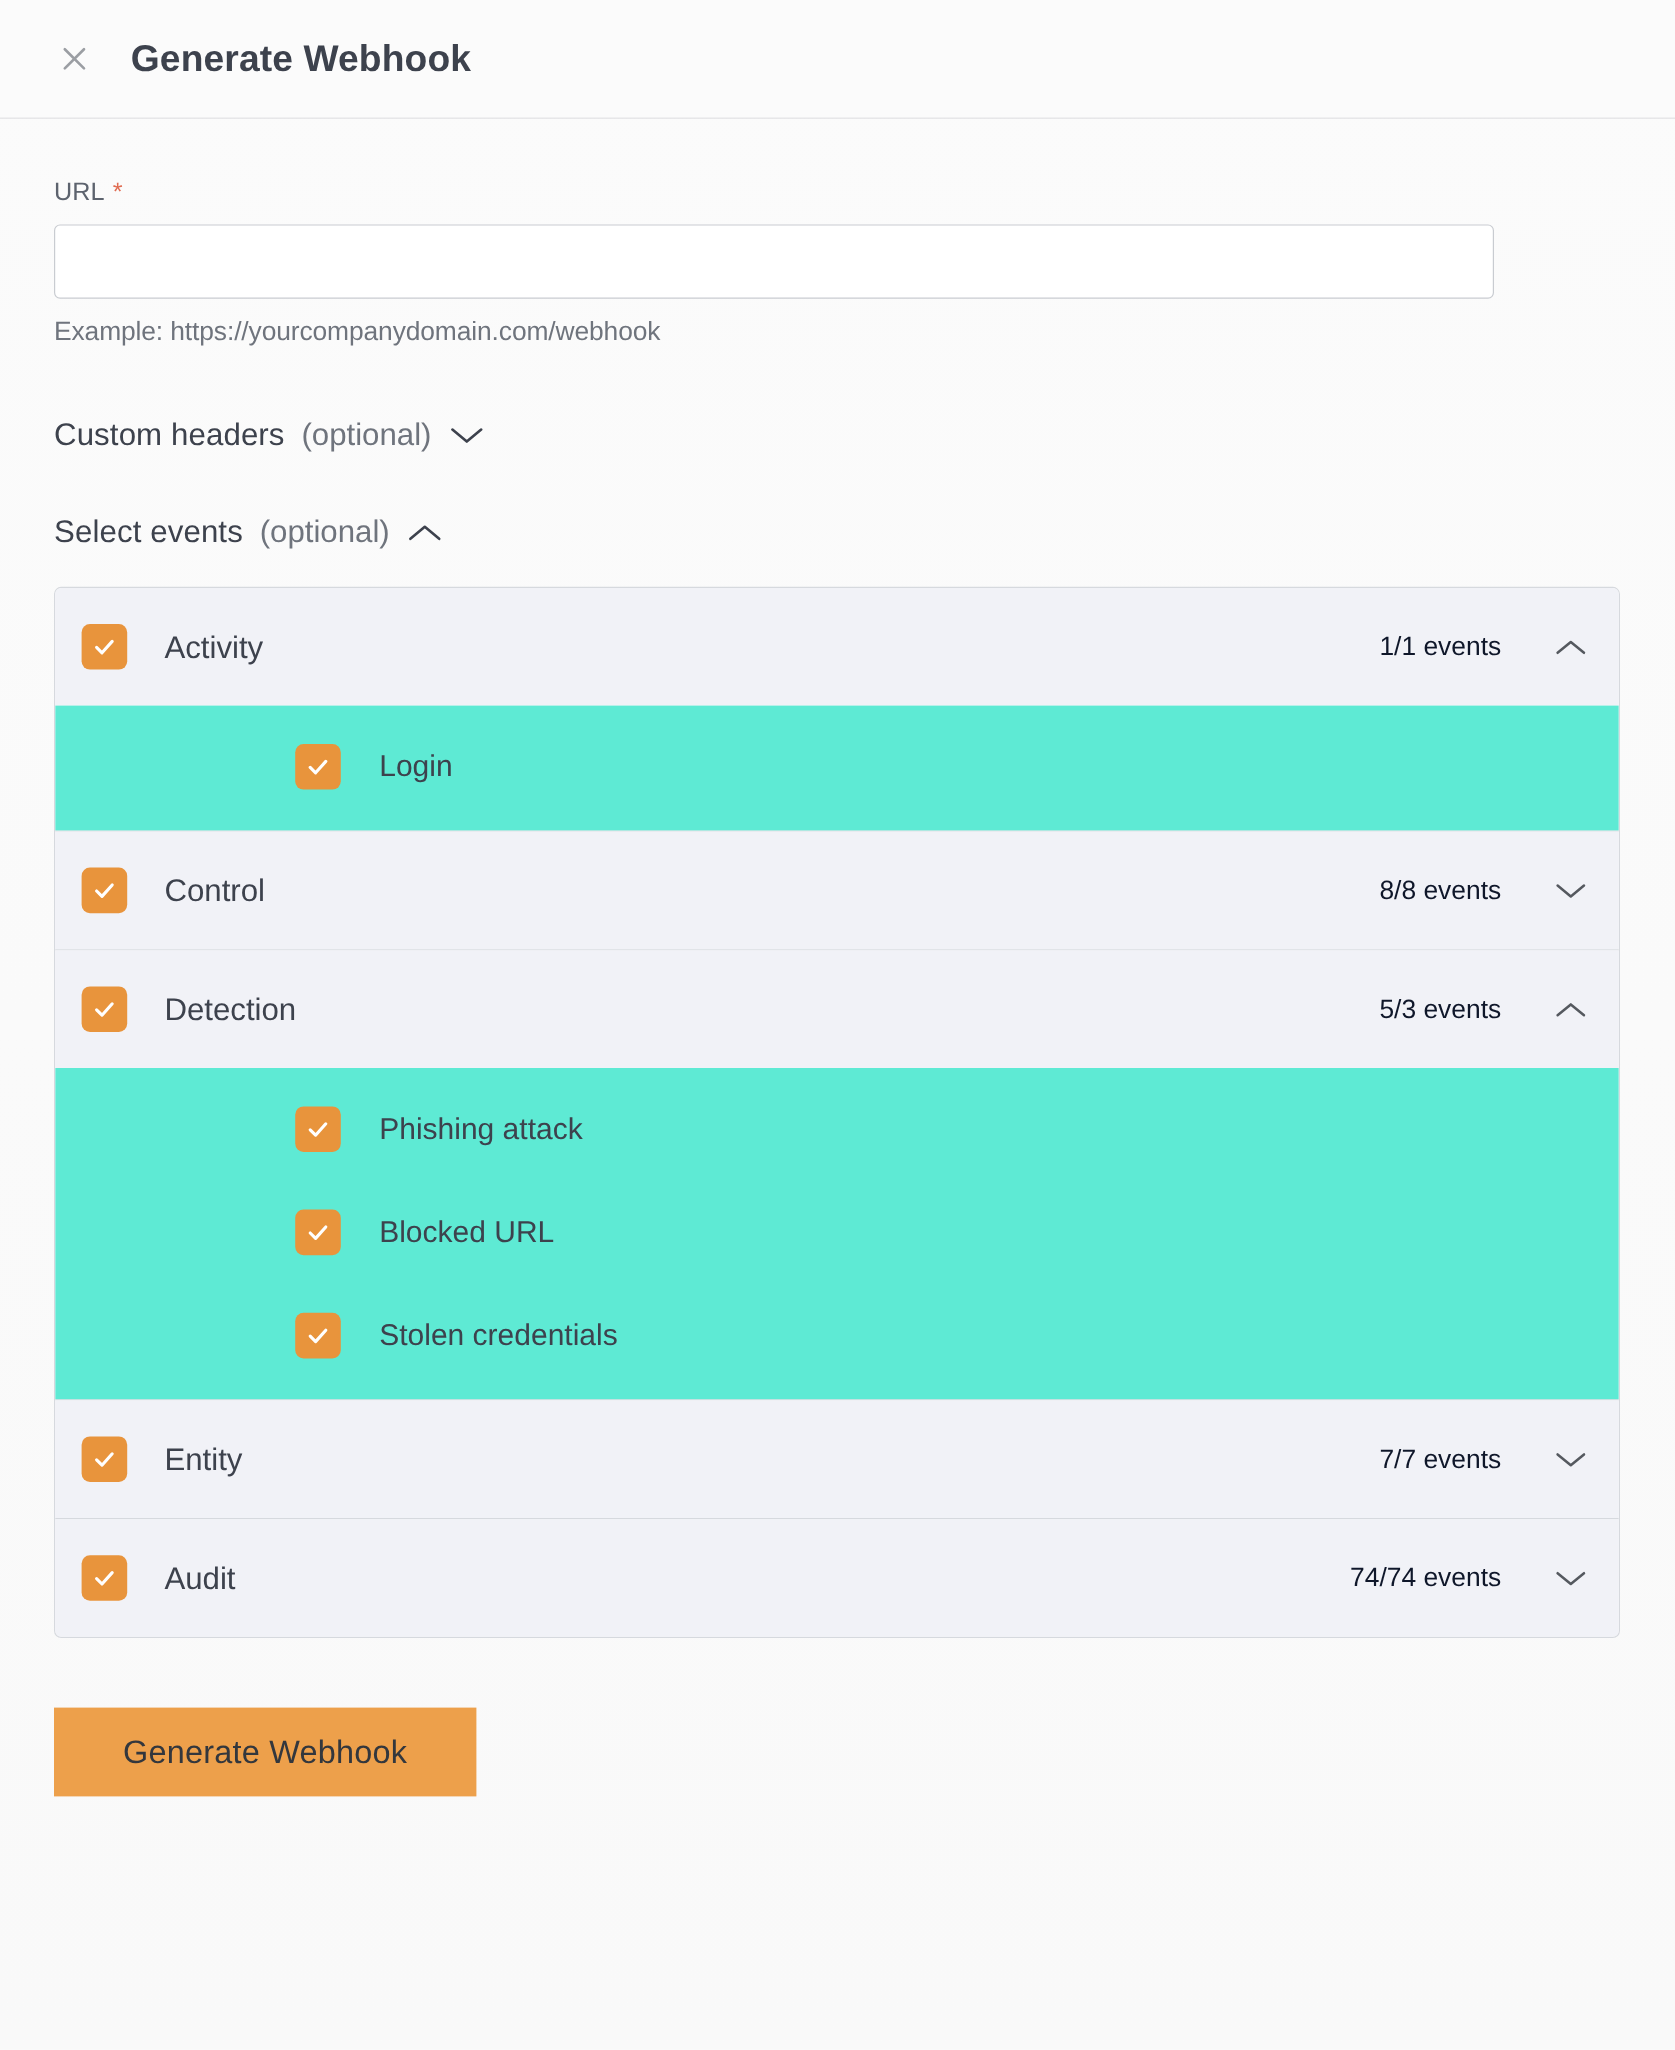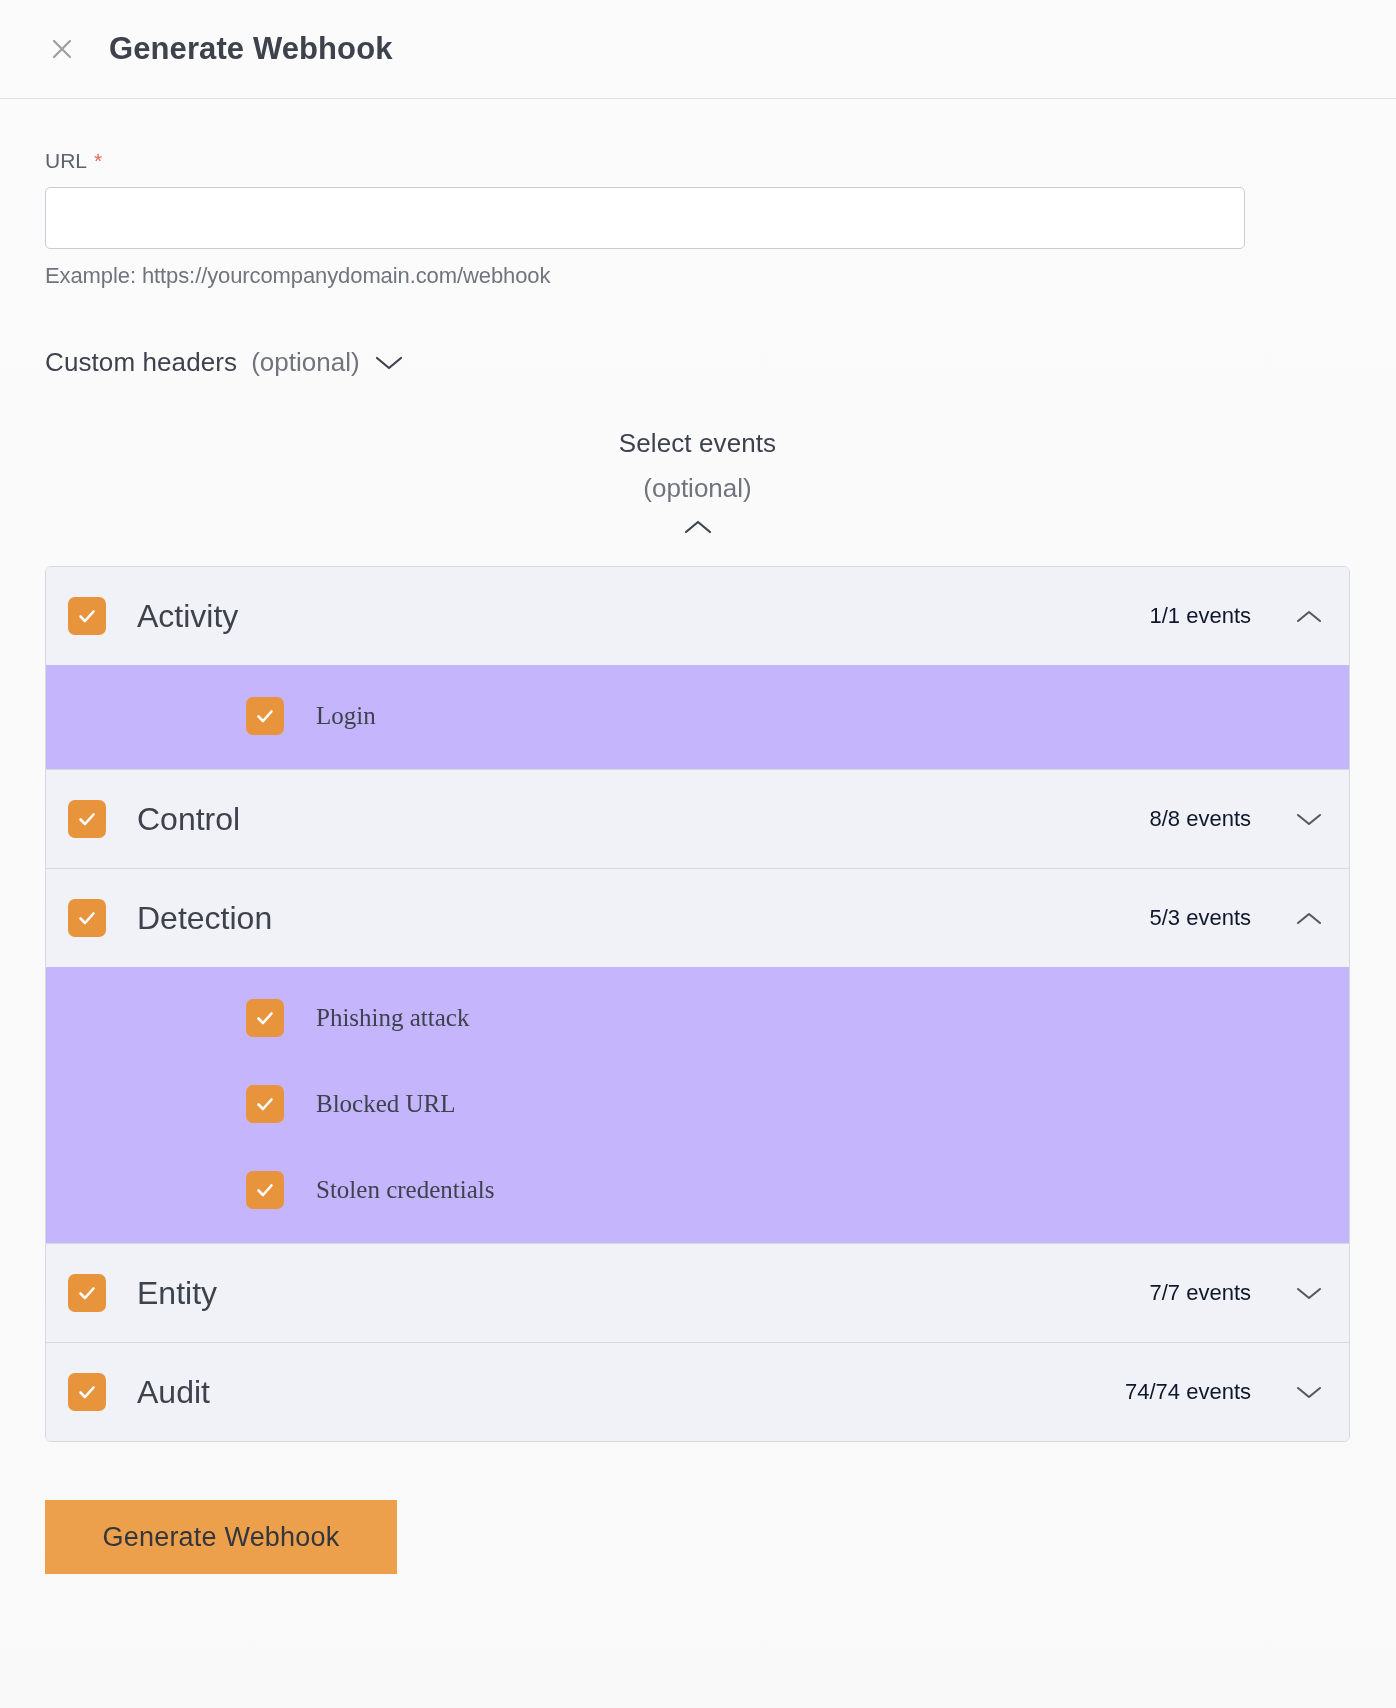--- a/index.html
+++ b/index.html
@@ -97,21 +97,21 @@
     font-size: 26px;
     color: #3d424d;
     letter-spacing: .1px;
   }
   .section-toggle .sec-optional {
     font-size: 26px;
     color: #6f747d;
   }
   .chev { display: flex; align-items: center; color: #3d424d; }
 
-  .select-events-toggle { margin-top: 50px; flex-direction: column; }
+  .select-events-toggle { margin-top: 50px; }
 
   
   .events-panel {
     margin-top: 30px;
     width: 1305px;
     border: 1px solid #d6d9de;
     border-radius: 6px;
     overflow: hidden;
     background: #fbfbfb;
   }
@@ -121,37 +121,36 @@
 
   .group-header {
     display: flex;
     align-items: center;
     height: 98px;
     padding: 0 26px 0 22px;
     background: #f1f2f7;
     cursor: pointer;
   }
   .group-title {
-    font-size: 32px;
+    font-size: 26px;
     color: #3d424d;
     margin-left: 31px;
     flex: 1;
   }
   .group-count {
     font-size: 22px;
     color: #0f172a;
     margin-right: 44px;
     white-space: nowrap;
   }
   .group-chev { color: #55595f; display: flex; align-items: center; }
 
   .children {
-    background: #c4b5fd;
+    background: #5eead4;
     padding: 8px 0 10px 0;
-    font-family: Liberation Serif, serif;
   }
   .child-row {
     display: flex;
     align-items: center;
     height: 86px;
     padding-left: 200px;
     cursor: pointer;
   }
   .child-label {
     font-size: 25px;

